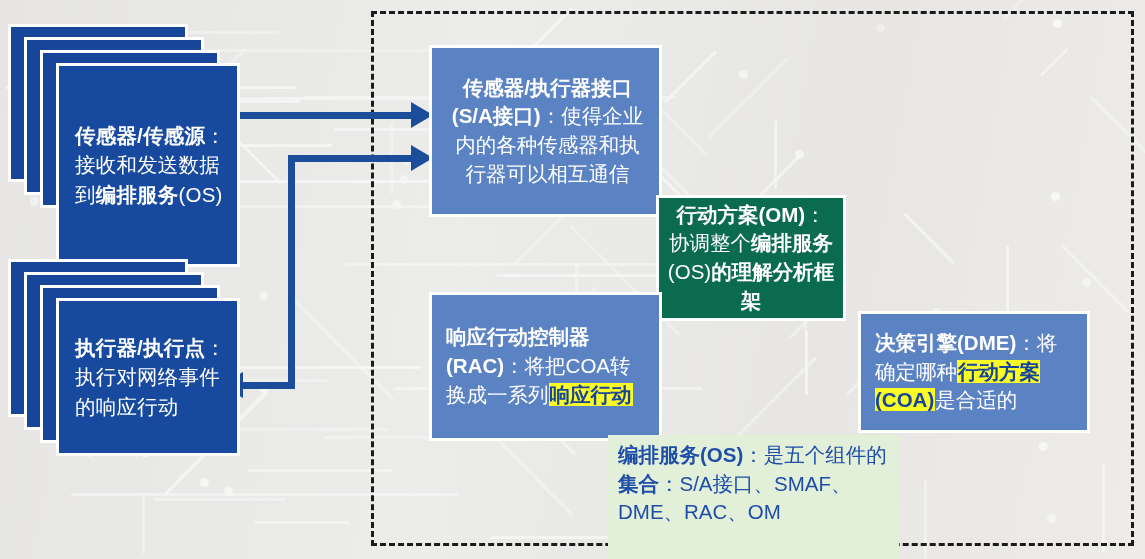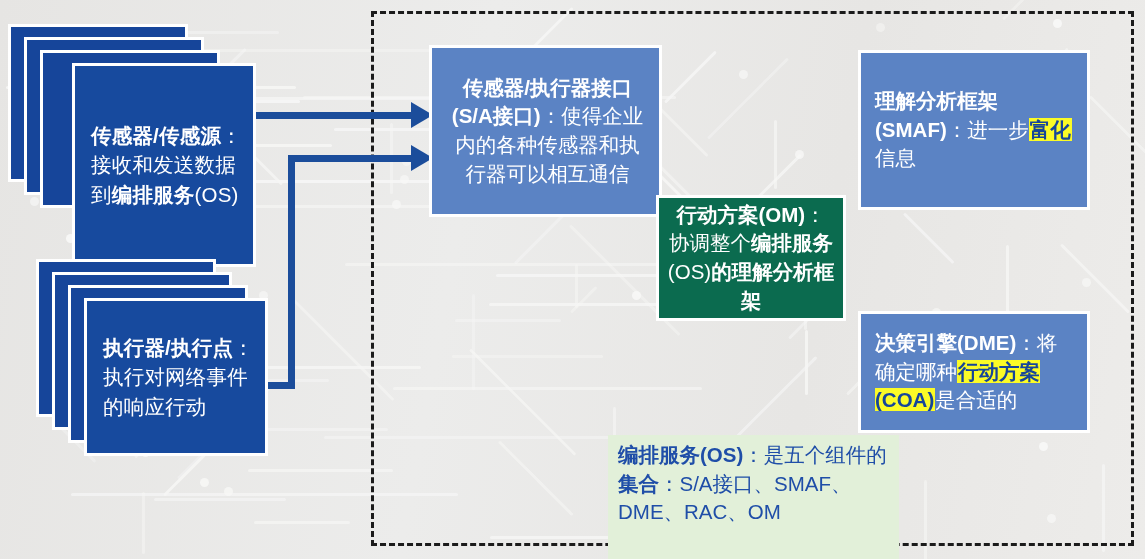--- a/index.html
+++ b/index.html
@@ -263,56 +263,56 @@
   <div class="conn" style="left:288px; top:155px; width:134px; height:7px;"></div>
   <div class="arrow-head arrow-right" style="left:411px; top:145px;"></div>
 
   <div class="conn" style="left:243px; top:382px; width:52px; height:7px;"></div>
   <div class="arrow-head arrow-left" style="left:221px; top:372px;"></div>
 
   <div class="stack" style="left:8px; top:24px; width:232px; height:196px;">
     <div class="sheet" style="left:0px;   top:0px;   width:180px; height:158px;"></div>
     <div class="sheet" style="left:16px;  top:13px;  width:180px; height:158px;"></div>
     <div class="sheet" style="left:32px;  top:26px;  width:180px; height:158px;"></div>
-    <div class="sheet front" style="left:48px;  top:39px;  width:184px; height:204px;margin-left:16px;">
+    <div class="sheet front" style="left:48px;  top:39px;  width:184px; height:204px;">
       <div class="card-text">
         <b>传感器/传感源</b><span class="reg">：接收和发送数据到</span><b>编排服务</b><span class="reg">(OS)</span>
       </div>
     </div>
   </div>
 
-  <div class="stack" style="left:8px; top:259px; width:232px; height:154px;margin-left:28px;">
+  <div class="stack" style="left:8px; top:259px; width:232px; height:154px;">
     <div class="sheet" style="left:0px;   top:0px;   width:180px; height:158px;"></div>
     <div class="sheet" style="left:16px;  top:13px;  width:180px; height:158px;"></div>
     <div class="sheet" style="left:32px;  top:26px;  width:180px; height:158px;"></div>
     <div class="sheet front" style="left:48px;  top:39px;  width:184px; height:158px;">
       <div class="card-text">
         <b>执行器/执行点</b><span class="reg">：执行对网络事件的响应行动</span>
       </div>
     </div>
   </div>
 
   <div class="panel blue" style="left:429px; top:45px; width:233px; height:172px;text-align:center;">
     <div class="ptext">
       <b>传感器/执行器接口(S/A接口)</b><span>：使得企业内的各种传感器和执行器可以相互通信</span>
     </div>
   </div>
 
-  <div class="panel blue" style="left:858px; top:50px; width:232px; height:160px;">
-    <div class="ptext">
-      <b>理解分析框架(SMAF)</b><span>：进一步</span><span class="hl">富化</span><span>信息</span>
-    </div>
-  </div>
 
   <div class="panel green" style="left:656px; top:195px; width:190px; height:126px;">
     <div class="ptext" style="text-align:center;padding:0 8px;">
       <b>行动方案(OM)</b><span>：协调整个</span><b>编排服务</b><span>(OS)</span><b>的</b><b>理解分析框架</b>
     </div>
   </div>
 
+  <div class="panel blue" style="left:429px; top:292px; width:233px; height:149px;">
+    <div class="ptext">
+      <b>响应行动控制器(RAC)</b><span>：将把COA转换成一系列</span><span class="hl">响应行动</span>
+    </div>
+  </div>
 
   <div class="panel mint" style="left:608px; top:435px; width:291px; height:124px; align-items:flex-start;">
     <div class="ptext" style="padding:6px 8px 0 10px;">
       <b>编排服务(OS)</b><span>：是五个组件的</span><b>集合</b><span>：S/A接口、SMAF、DME、RAC、OM</span>
     </div>
   </div>
 
   <div class="panel blue" style="left:858px; top:311px; width:232px; height:122px;">
     <div class="ptext">
       <b>决策引擎(DME)</b><span>：将确定哪种</span><span class="hl">行动方案(COA)</span><span>是合适的</span>

